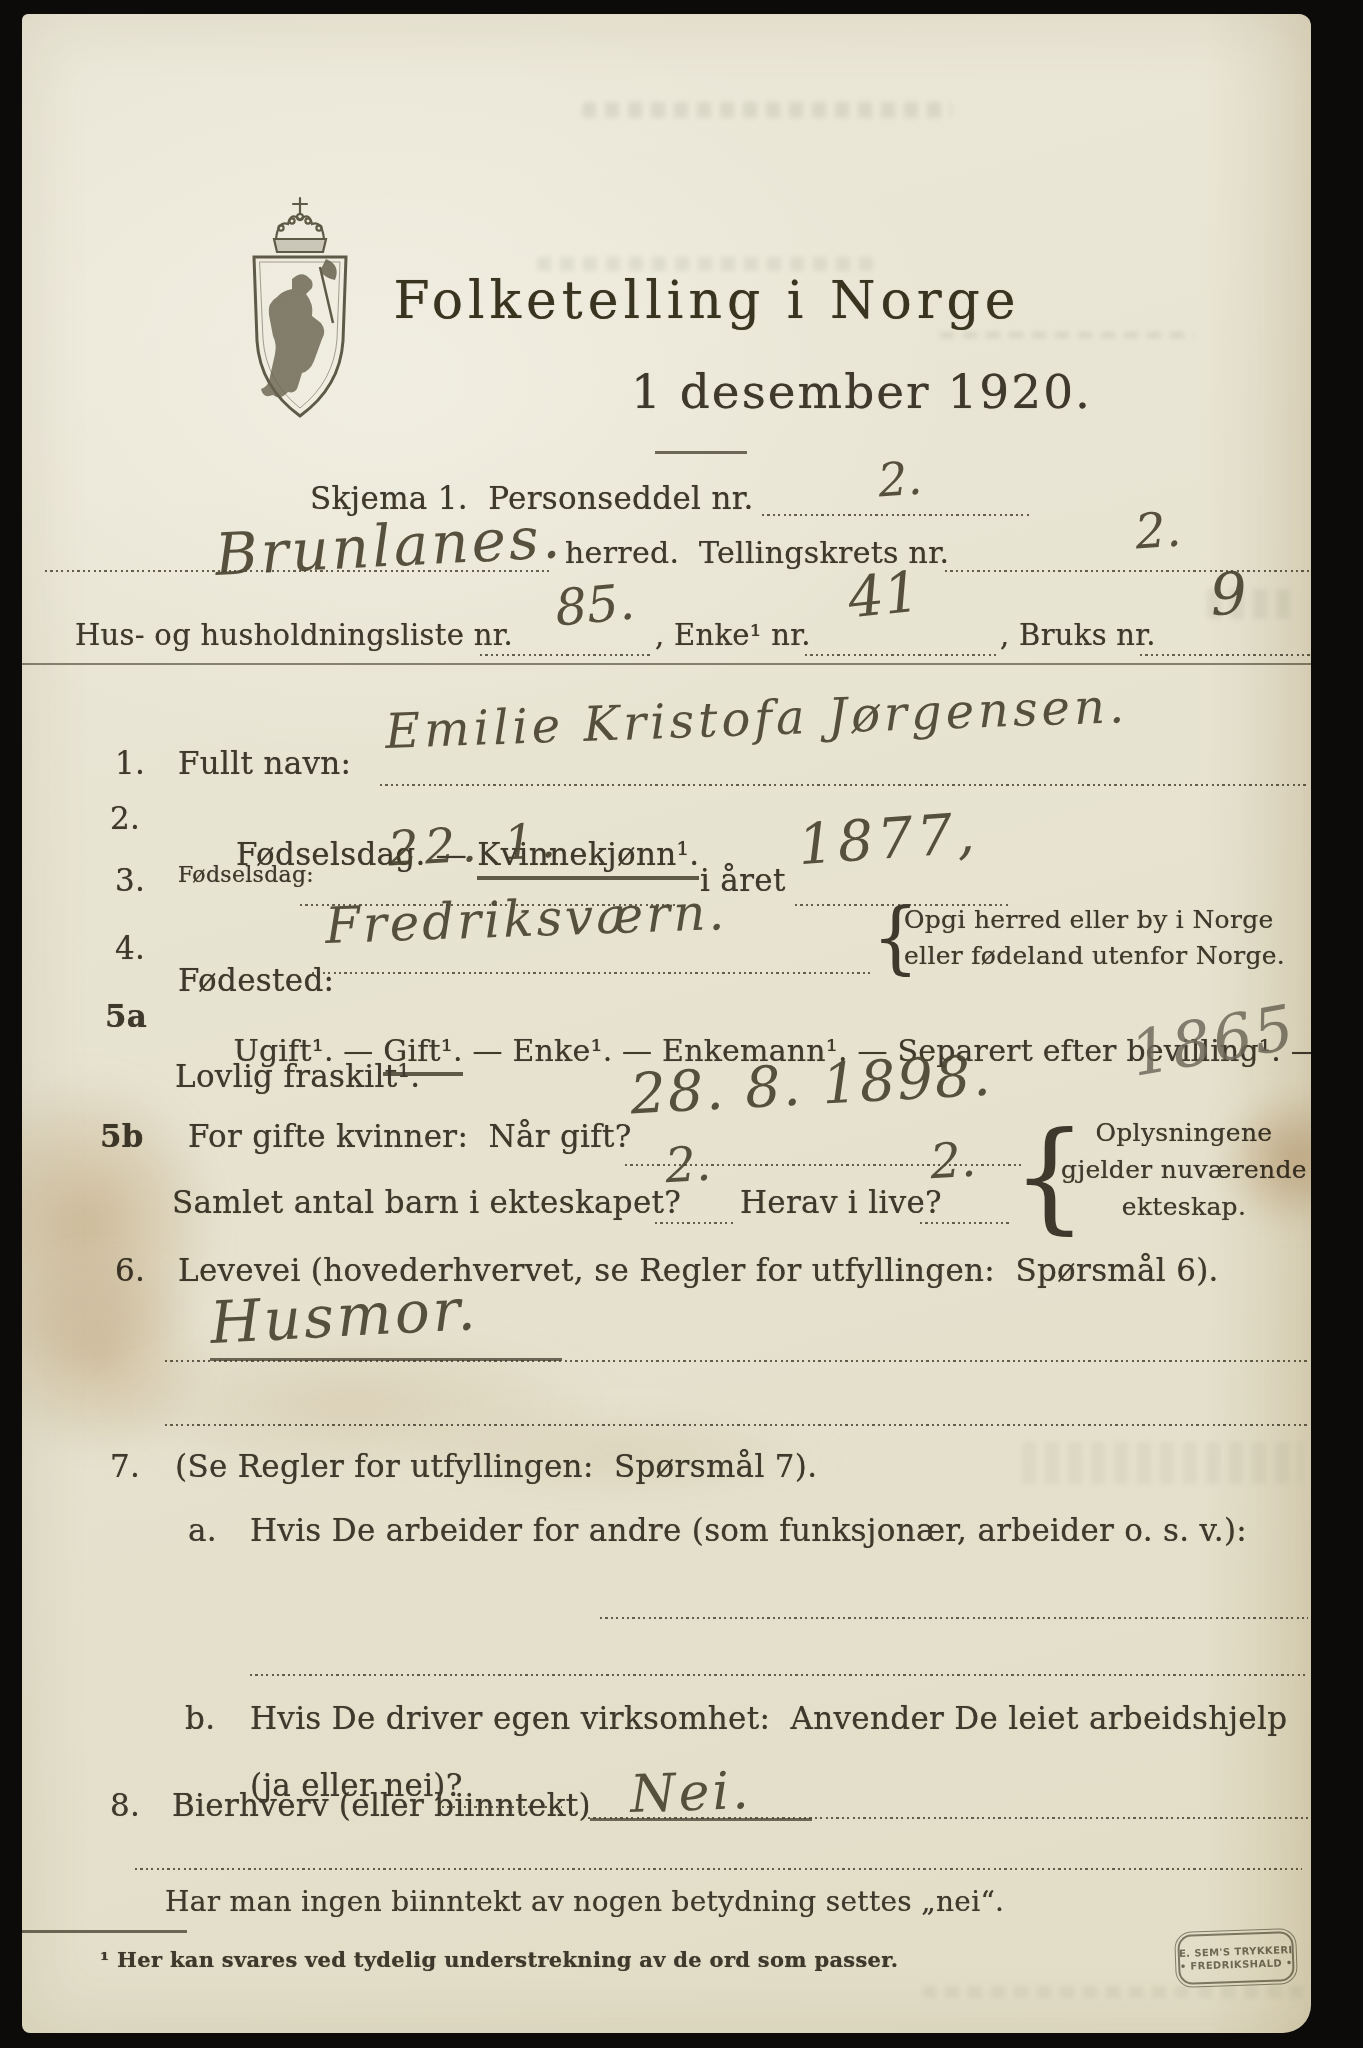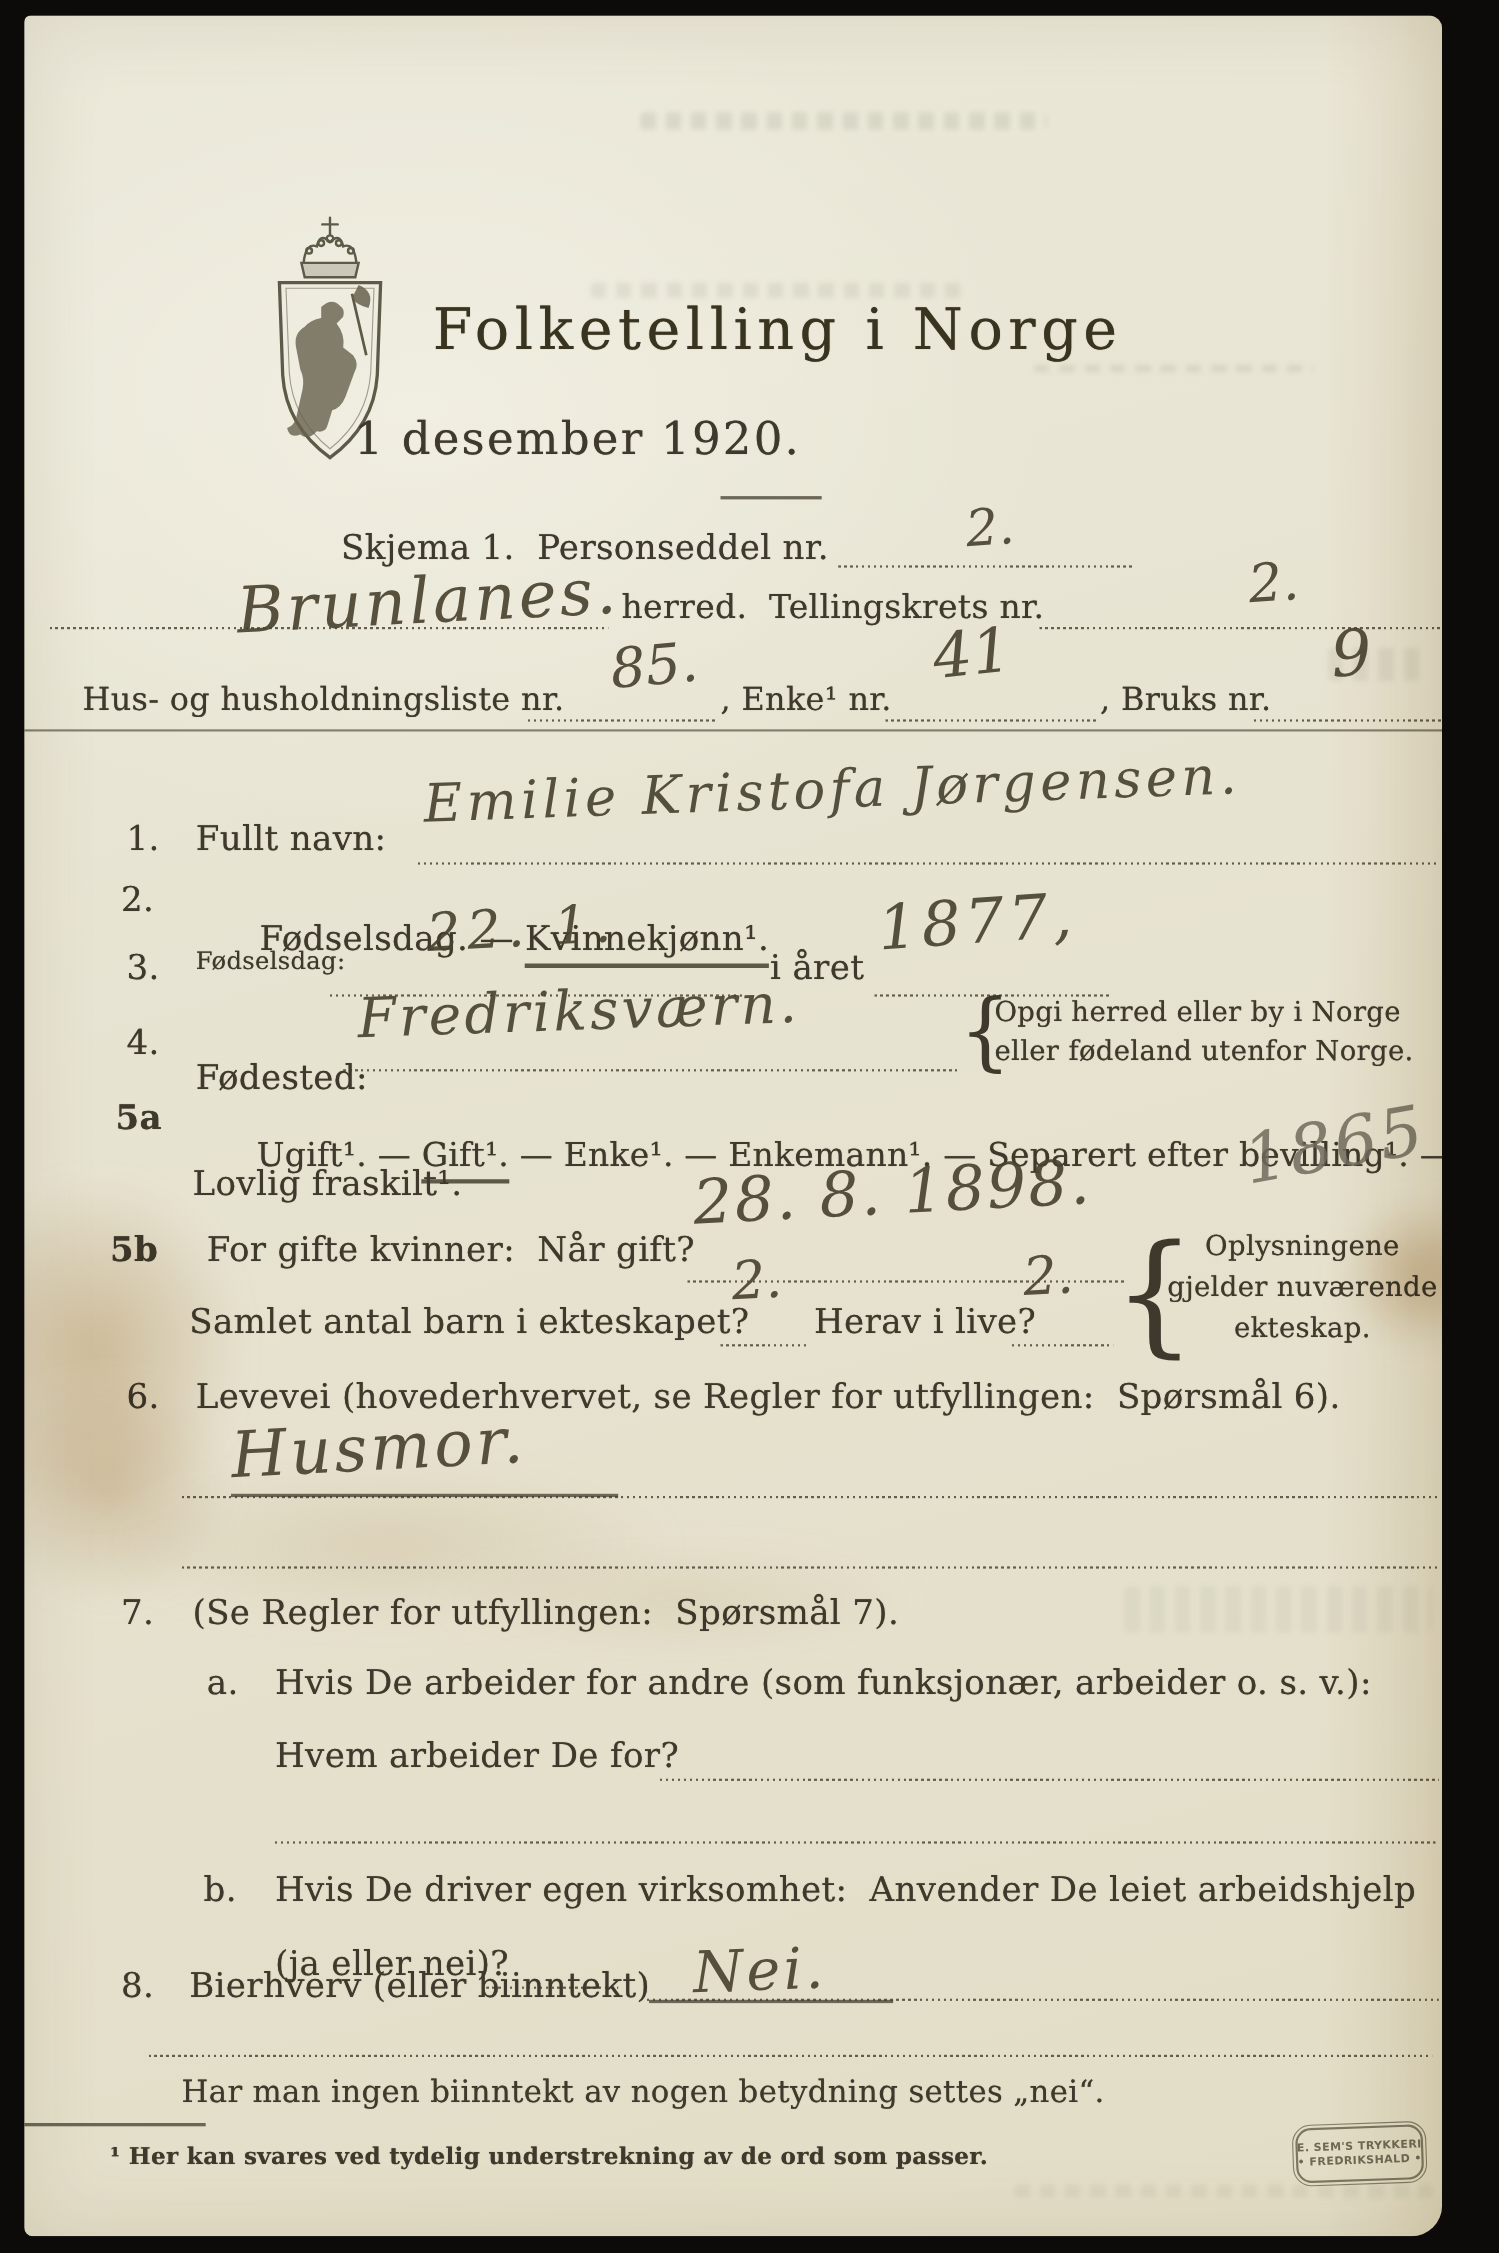--- a/index.html
+++ b/index.html
@@ -68,21 +68,21 @@
         <path d="M44 44 h52 l-3 13 h-46 z" fill="rgba(75,70,52,.25)"></path>
         <path d="M24 62 L116 62 L113 146 Q110 192 70 221 Q30 192 27 146 Z" stroke-width="3"></path>
         <path d="M30 67 L110 67 L107 144 Q104 186 70 213 Q36 186 33 144 Z" stroke-width="1" opacity=".55"></path>
       </g>
       <path d="M62 84 q10 -9 17 -1 q5 3 3 10 l-6 6 q8 10 6 22 l9 7 q6 8 1 16 l-8 22 q-4 10 -12 12 l-4 13 q-2 8 -10 6 q-8 9 -15 3 q-10 4 -12 -6 q6 -2 8 -8 l6 -27 q2 -10 -2 -18 l-4 -21 q-2 -12 8 -18 q5 -6 15 -8 z" fill="rgba(85,79,59,.8)"></path>
       <path d="M90 72 l13 56" stroke="#4b4634" stroke-width="2.5" fill="none"></path>
       <path d="M96 64 q15 6 9 21 q-10 -2 -15 -9 z" fill="rgba(85,79,59,.85)"></path>
     </svg>
 
     <div class="abs print" style="left:300px; top:256px; width:770px; text-align:center; font-size:52px; letter-spacing:5px; color:#39341f;">Folketelling i Norge</div>
-    <div class="abs print" style="left:300px; top:361px; width:770px; text-align:left; font-size:41px; letter-spacing:2px;">1 desember 1920.</div>
+    <div class="abs print" style="left:300px; top:350px; width:770px; text-align:right; font-size:47px; letter-spacing:2px;">1 desember 1920.</div>
     <div class="abs sl" style="left:633px; top:437px; width:92px; height:3px;"></div>
 
     <div class="abs print" style="left:288px; top:466px; font-size:31px;">Skjema 1.  Personseddel nr.</div>
     <div class="abs dl" style="left:740px; top:500px; width:268px;"></div>
     <div class="abs hw" style="left:856px; top:438px; font-size:46px; transform:rotate(-4deg);">2.</div>
 
     <div class="abs hw" style="left:193px; top:498px; font-size:58px; letter-spacing:3px; transform:rotate(-3deg);">Brunlanes.</div>
     <div class="abs dl" style="left:23px; top:556px; width:508px;"></div>
     <div class="abs print" style="left:543px; top:521px; font-size:30px;">herred.  Tellingskrets nr.</div>
     <div class="abs dl" style="left:923px; top:556px; width:380px;"></div>
@@ -151,21 +151,20 @@
     <div class="abs print" style="left:156px; top:1238px; font-size:31px;">Levevei (hovederhvervet, se Regler for utfyllingen:  Spørsmål 6).</div>
     <div class="abs hw" style="left:188px; top:1268px; font-size:58px; letter-spacing:3px; transform:rotate(-3deg);">Husmor.</div>
     <div class="abs sl" style="left:188px; top:1344px; width:352px; height:3px;"></div>
     <div class="abs dl" style="left:143px; top:1346px; width:1145px;"></div>
     <div class="abs dl" style="left:143px; top:1410px; width:1145px;"></div>
 
     <div class="abs print" style="left:88px; top:1434px; font-size:31px;">7.</div>
     <div class="abs print" style="left:153px; top:1434px; font-size:31px;">(Se Regler for utfyllingen:  Spørsmål 7).</div>
     <div class="abs print" style="left:166px; top:1498px; font-size:31px;">a.</div>
     <div class="abs print" style="left:228px; top:1498px; font-size:31px;">Hvis De arbeider for andre (som funksjonær, arbeider o. s. v.):</div>
-    <div class="abs print" style="left:228px; top:1564px; font-size:31px;">Hvem arbeider De for?</div>
     <div class="abs dl" style="left:578px; top:1603px; width:708px;"></div>
     <div class="abs dl" style="left:228px; top:1660px; width:1055px;"></div>
     <div class="abs print" style="left:163px; top:1686px; font-size:31px;">b.</div>
     <div class="abs print" style="left:228px; top:1686px; font-size:31px;">Hvis De driver egen virksomhet:  Anvender De leiet arbeidshjelp</div>
     <div class="abs print" style="left:228px; top:1753px; font-size:31px;">(ja eller nei)?</div>
     <div class="abs dl" style="left:420px; top:1792px; width:120px;"></div>
 
     <div class="abs print" style="left:88px; top:1773px; font-size:31px;">8.</div>
     <div class="abs print" style="left:150px; top:1773px; font-size:31px;">Bierhverv (eller biinntekt)</div>
     <div class="abs hw" style="left:608px; top:1748px; font-size:52px; letter-spacing:3px; transform:rotate(-2deg);">Nei.</div>

